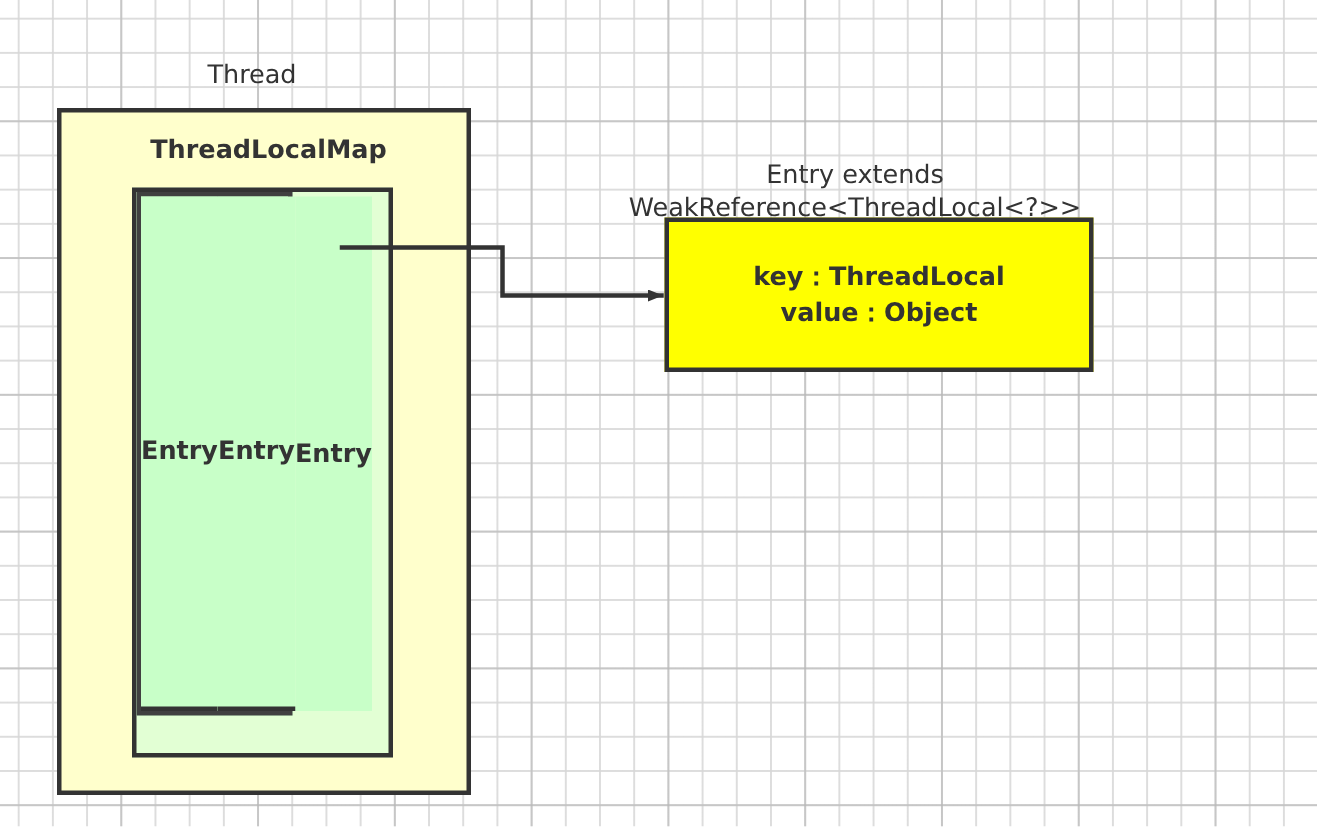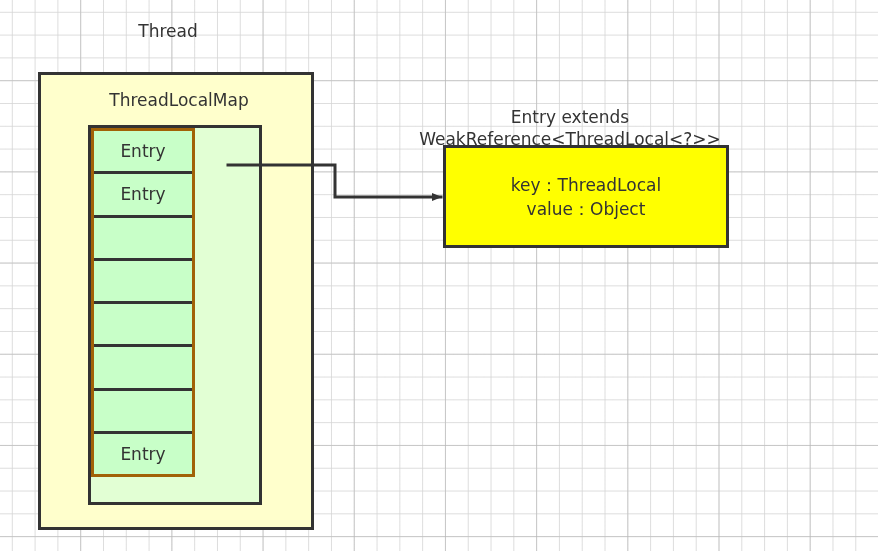--- a/index.html
+++ b/index.html
@@ -34,32 +34,33 @@
     position: absolute;
     color: #333333;
     font-size: 17px;
     line-height: 22px;
     text-align: center;
     white-space: pre;
     letter-spacing: 0px;
   }
   #thread-label {
     left: 88px;
-    top: 20px;
+    top: 39px;
     width: 160px;
   }
   #entry-class-label {
     left: 400px;
     top: 75px;
     width: 340px;
   }
   .box {
     position: absolute;
     box-sizing: border-box;
     border: 3px solid #333333;
+    font-weight: bold;
   }
   #thread-box {
     left: 38px;
     top: 72px;
     width: 276px;
     height: 458px;
     background: #ffffcc;
   }
   #map-label {
     position: absolute;
@@ -78,24 +79,23 @@
     width: 174px;
     height: 380px;
     background: #e2ffd4;
   }
   #entry-column {
     left: 38px;
     top: 24px;
     width: 104px;
     height: 349px;
     background: #c8ffc8;
-    border: 3px solid #a16207;
+    border: 3px solid #404040;
     box-sizing: border-box;
     display: flex;
-    flex-direction: column;
   }
   .entry-cell {
     flex: 1 1 0;
     box-sizing: border-box;
     border-bottom: 3px solid #333333;
     display: flex;
     align-items: center;
     justify-content: center;
     color: #333333;
     font-size: 17px;

